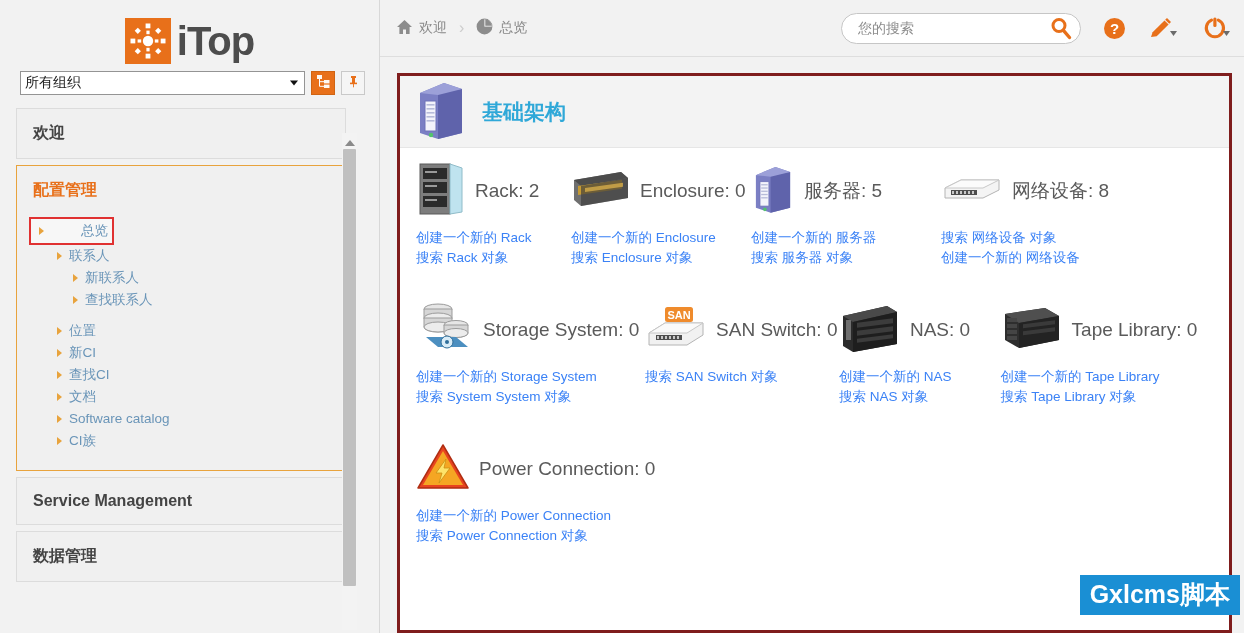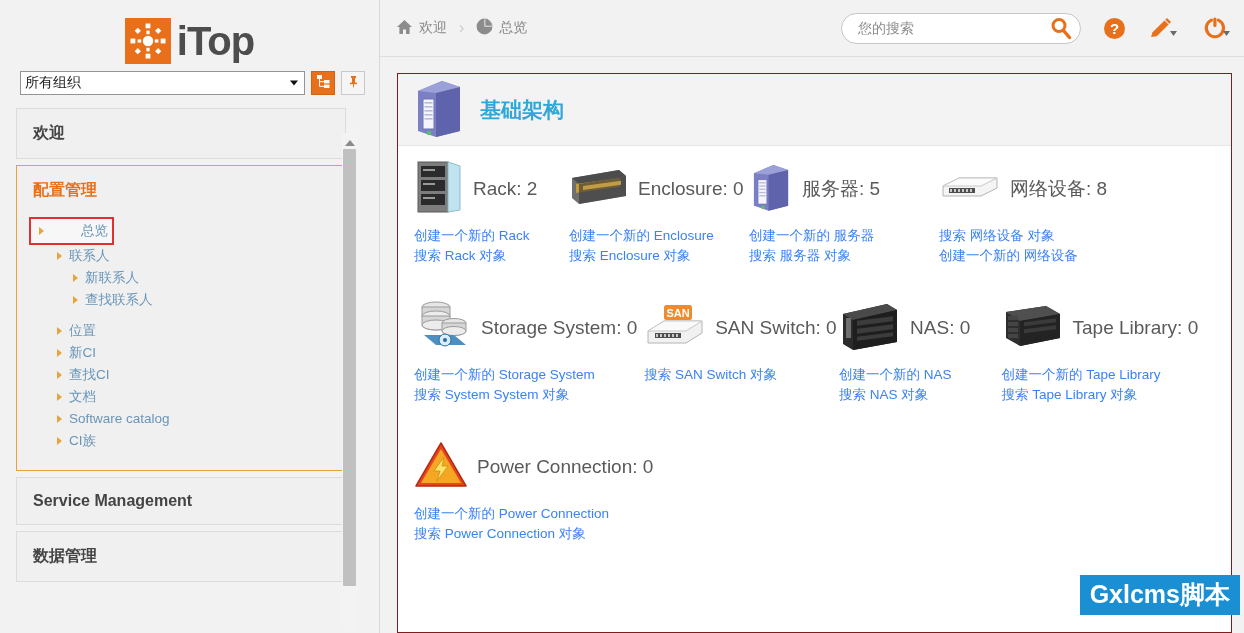--- a/index.html
+++ b/index.html
@@ -186,21 +186,21 @@
     font-family: "Liberation Sans", sans-serif;
   }
   .search-box input::placeholder { color: #8d8d8d; }
   .ico-btn { display: flex; align-items: center; }
 
   
   #panel {
     position: absolute;
     left: 17px; top: 73px; right: 12px; bottom: 0px;
     background: #fff;
-    border: 1px solid #7f1d1d;
+    border: 3px solid #7f1d1d;
     overflow: hidden;
   }
   .panel-head {
     display: flex; align-items: center; gap: 14px;
     background: #f3f3f3;
     border-bottom: 1px solid #e6e6e6;
     padding: 8px 14px;
     height: 72px;
   }
   .panel-head .title {

